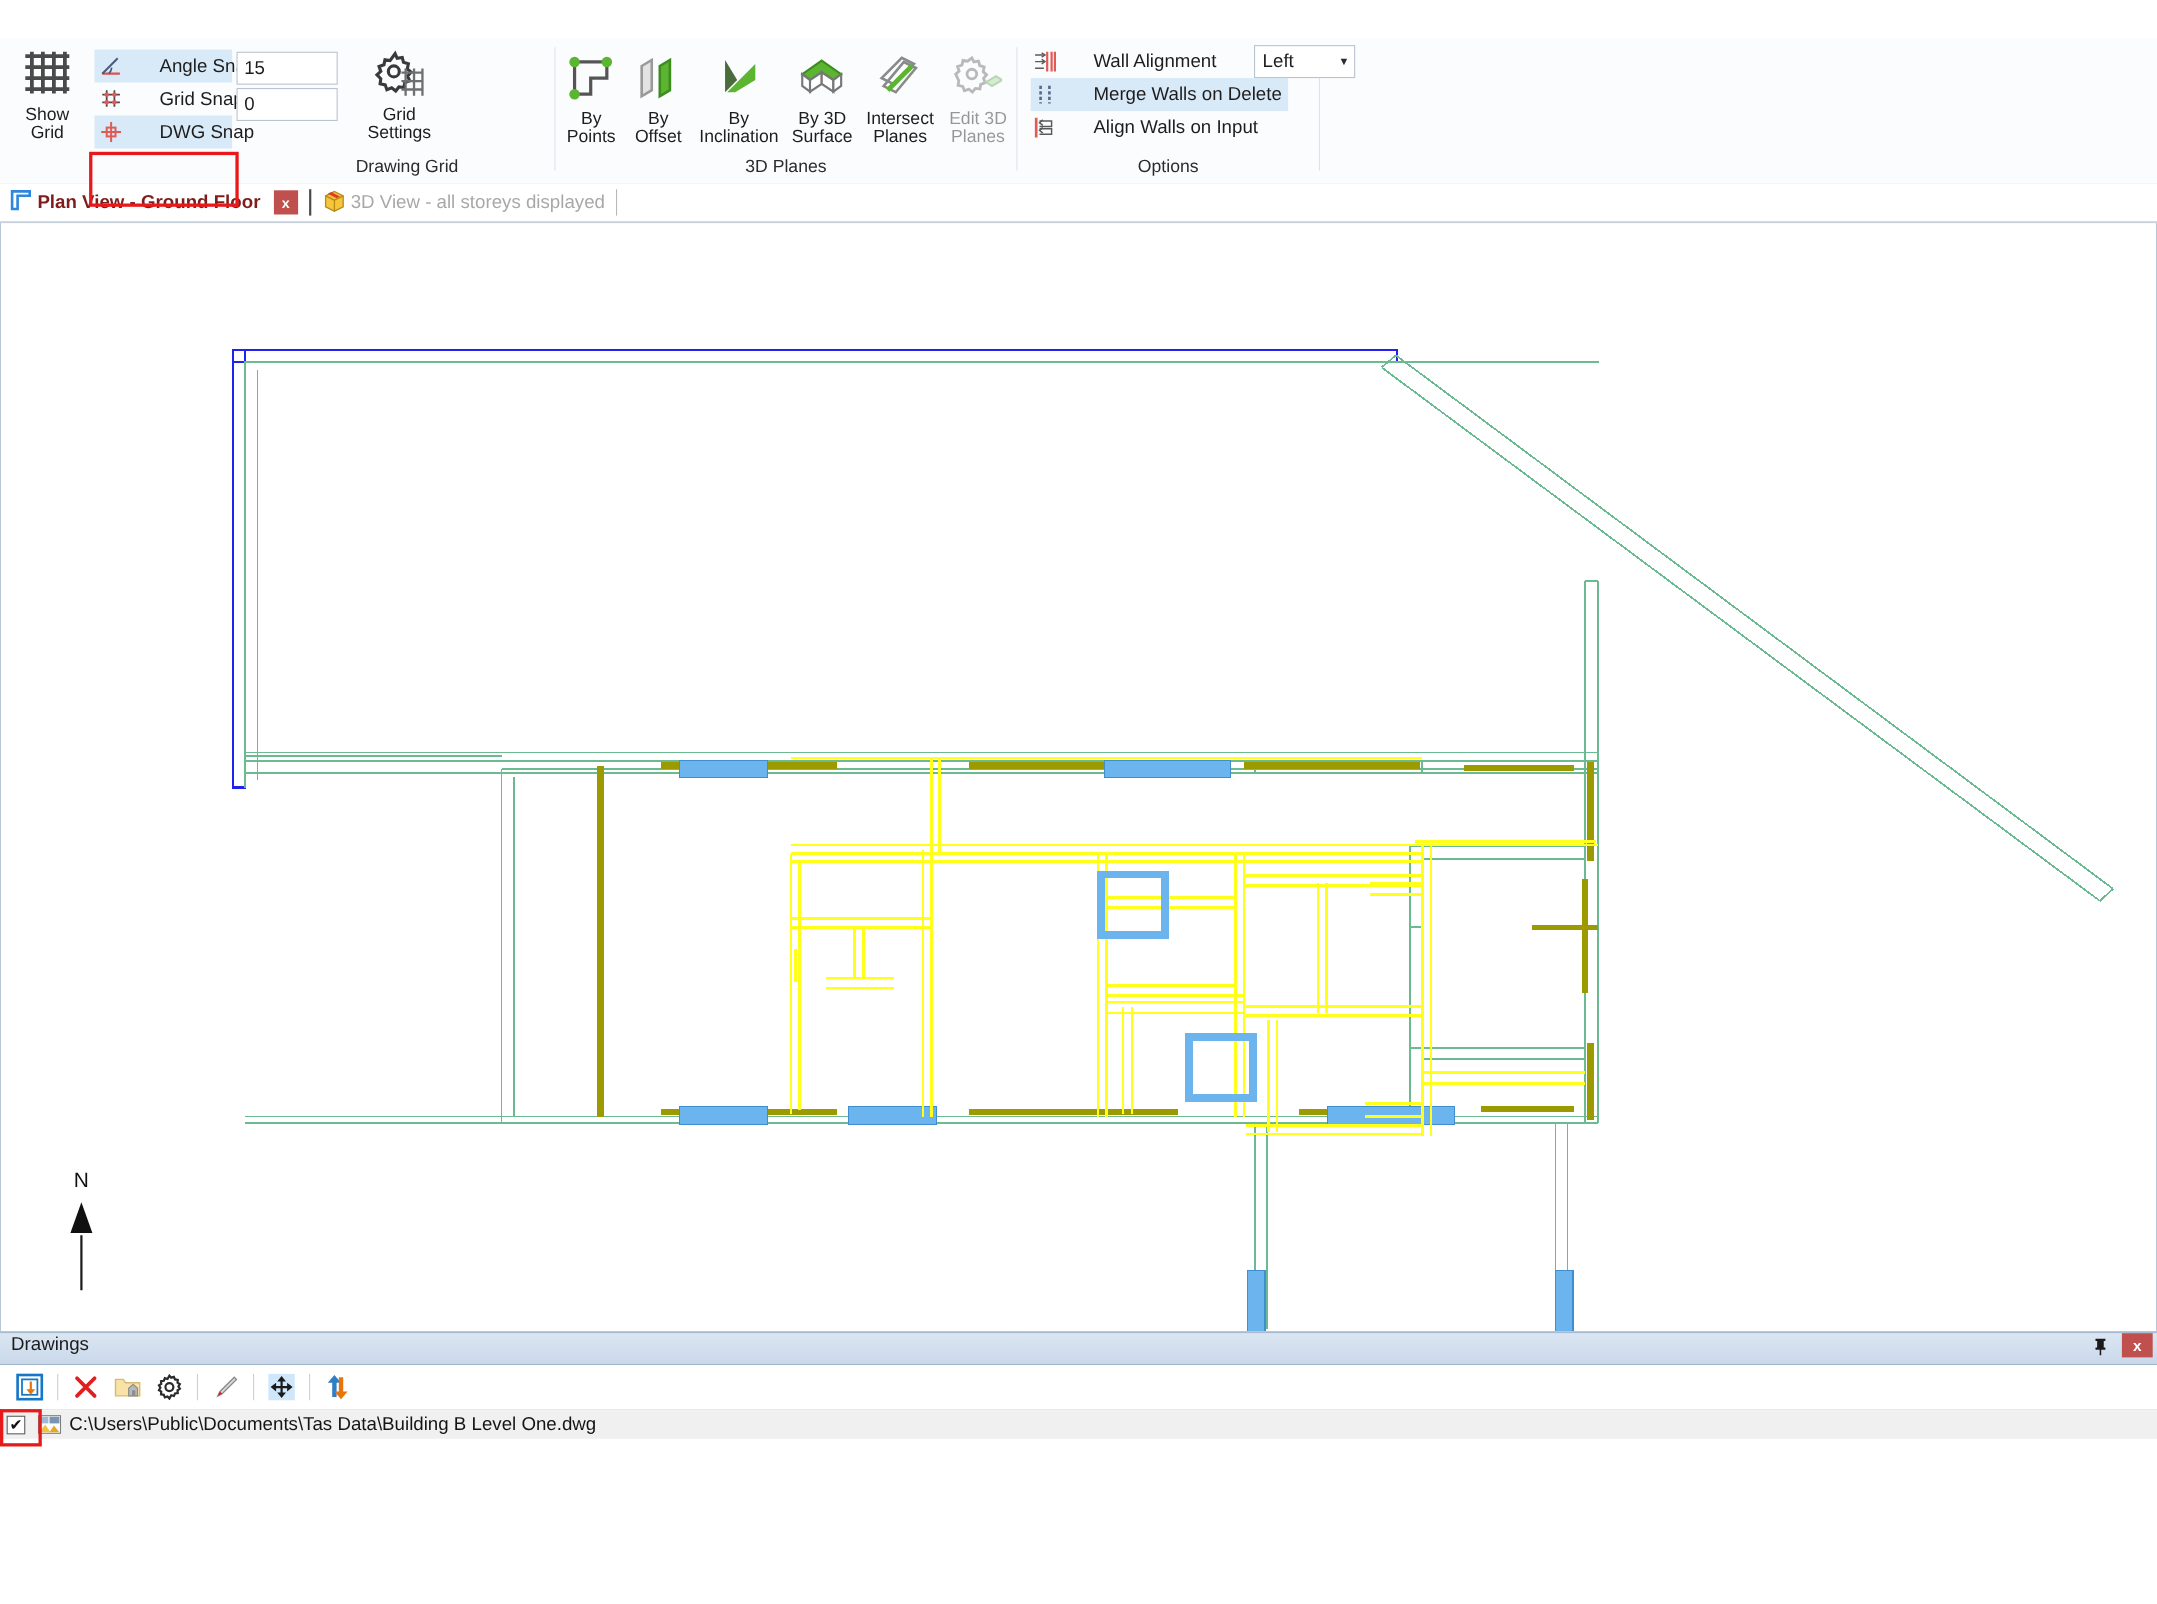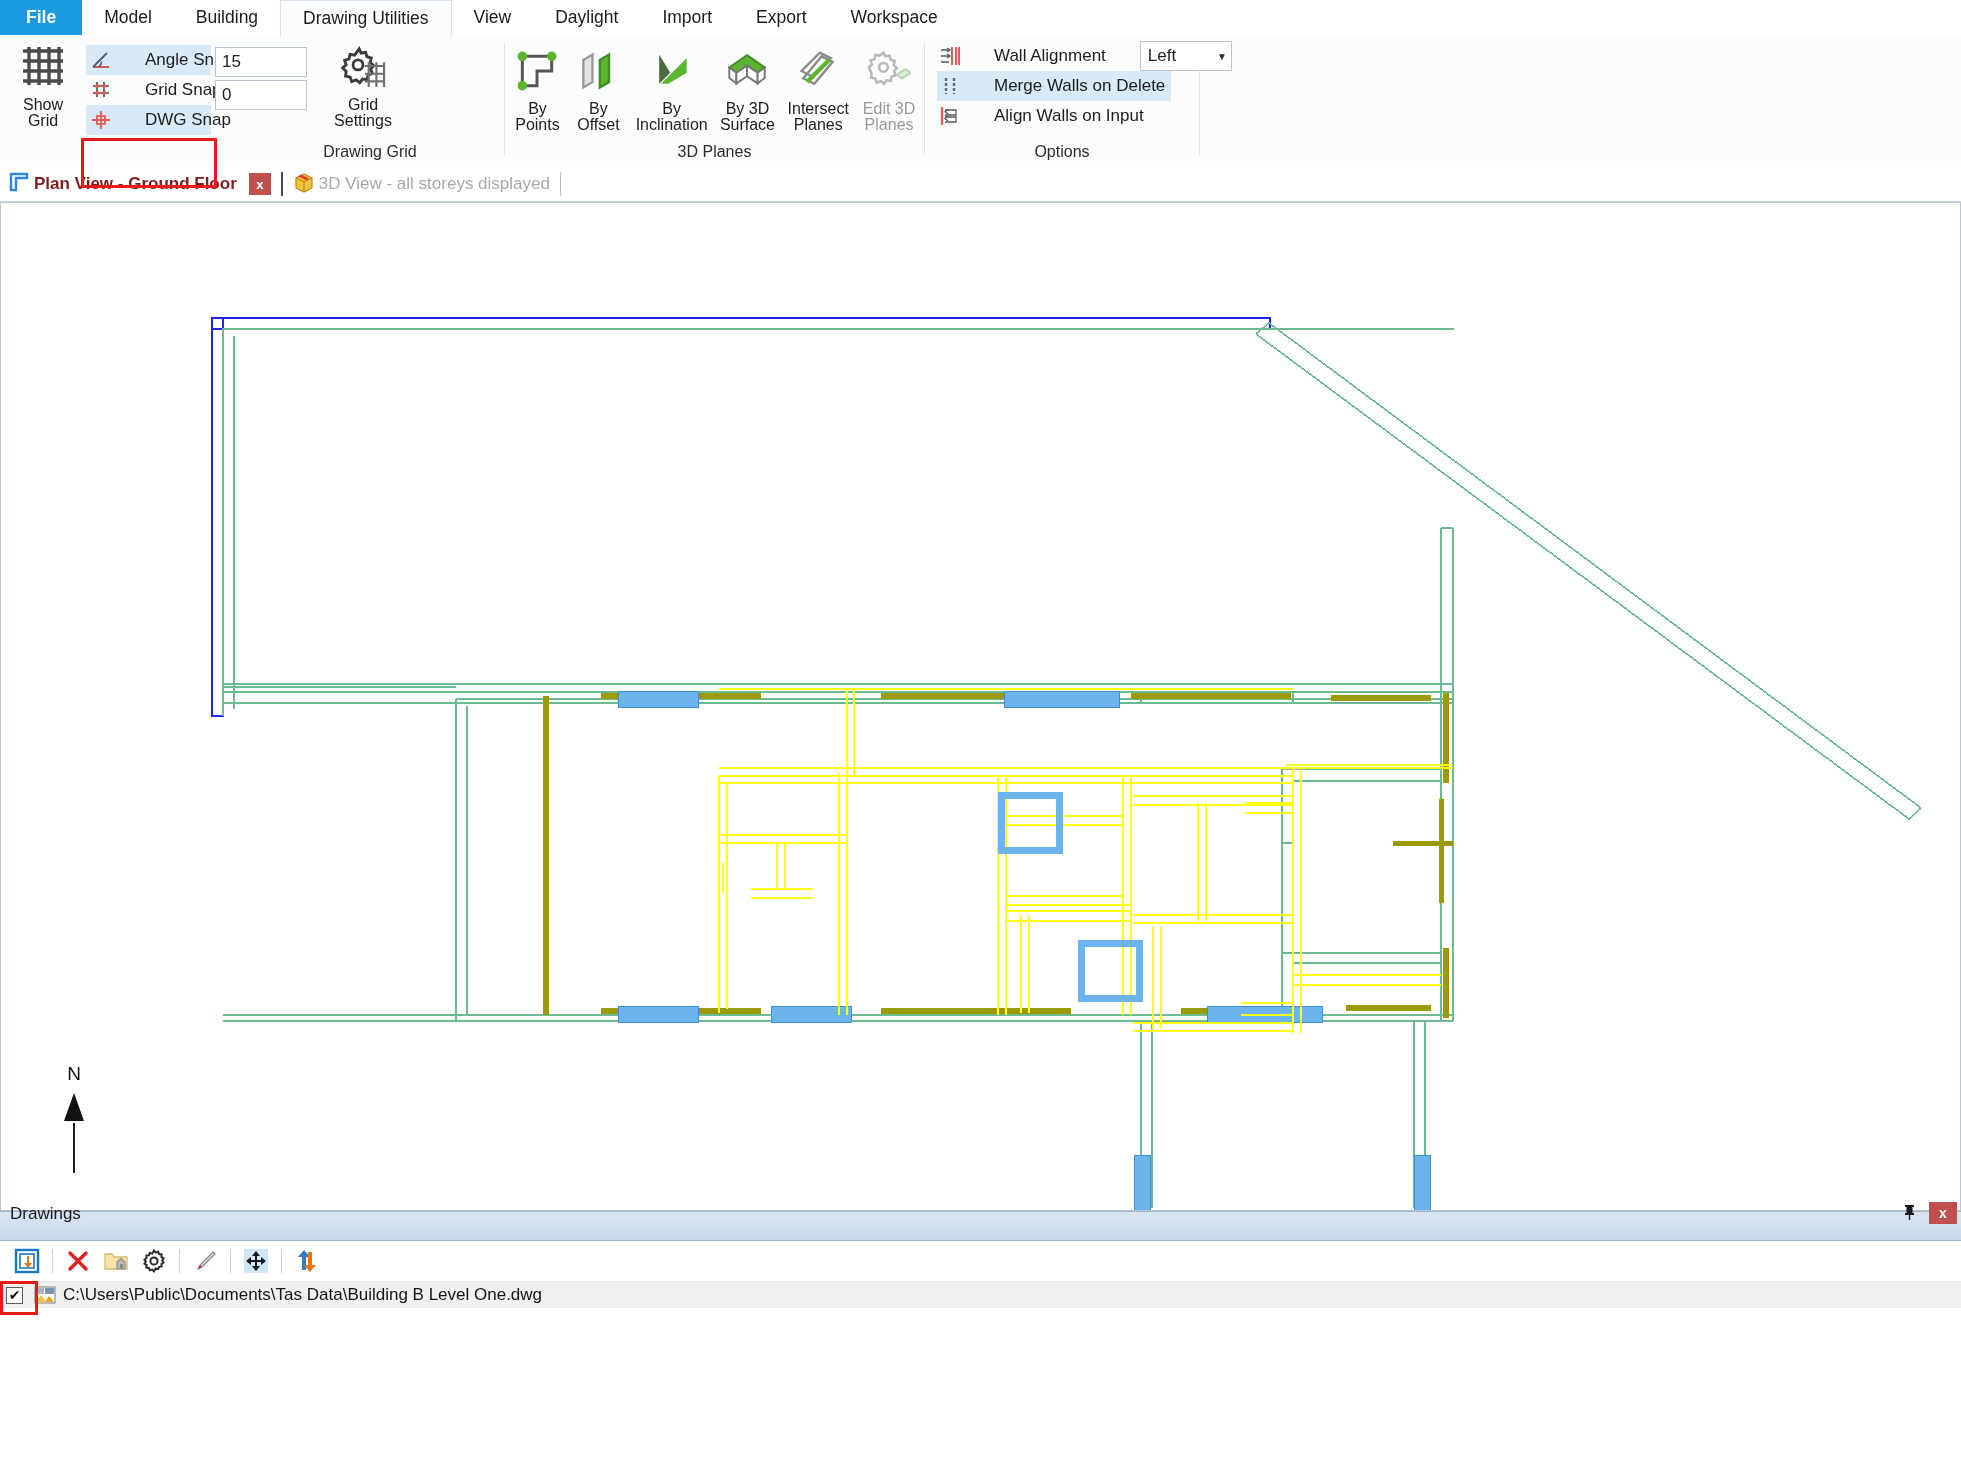--- a/index.html
+++ b/index.html
@@ -109,21 +109,21 @@
   .northlbl{font-size:19px;color:#111;text-align:center;width:24px;margin-left:1px;}
 
   
   .dock{
     position:absolute;left:0;top:1211px;width:1961px;height:247px;background:#ffffff;
   }
   .dockhdr{
     height:30px;width:100%;
     background:linear-gradient(to bottom,#dbe6f2,#c9d8ea);
     border-top:1px solid #9fb4cb;border-bottom:1px solid #9fb4cb;
-    display:flex;align-items:flex-end;box-sizing:border-box;padding:0 4px 16px 10px;
+    display:flex;align-items:flex-start;box-sizing:border-box;padding:0 4px 16px 10px;
   }
   .dockttl{font-size:17px;color:#1b1b1b;flex:1;}
   .pinbtn{width:24px;height:24px;display:flex;align-items:center;justify-content:center;cursor:default;}
   .dockclose{
     width:28px;height:22px;background:#c0504d;color:#fff;font-size:14px;font-weight:600;
     display:flex;align-items:center;justify-content:center;margin-left:8px;cursor:default;
   }
   .docktools{
     height:40px;display:flex;align-items:center;padding-left:8px;gap:0px;
     border-bottom:1px solid #e6e6e6;background:#ffffff;
@@ -143,31 +143,20 @@
     font-size:14px;line-height:1;color:#111;box-sizing:border-box;flex:0 0 17px;
   }
   .fico{width:22px;height:20px;margin:0 7px 0 11px;flex:0 0 22px;}
   .fname{white-space:nowrap;}
 </style>
 </head>
 <body>
 
 <div class="app">
 
-  <div class="tabbar">
-    <div class="tab file">File</div>
-    <div class="tab">Model</div>
-    <div class="tab">Building</div>
-    <div class="tab active">Drawing Utilities</div>
-    <div class="tab">View</div>
-    <div class="tab">Daylight</div>
-    <div class="tab">Import</div>
-    <div class="tab">Export</div>
-    <div class="tab">Workspace</div>
-  </div>
 
   <div class="ribbon">
 
     <div class="rgroup" style="width:500px;">
       <div class="rgroup-body">
 
         <div class="bigbtn" style="margin-left:6px;">
           <span>
             <svg width="48" height="44" viewBox="0 0 24 22">
               <g stroke="#4a4a4a" stroke-width="1.7" fill="none">

